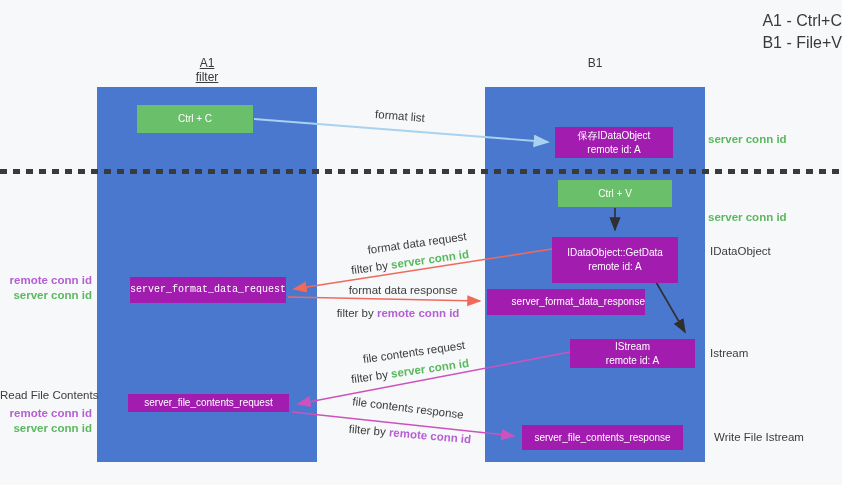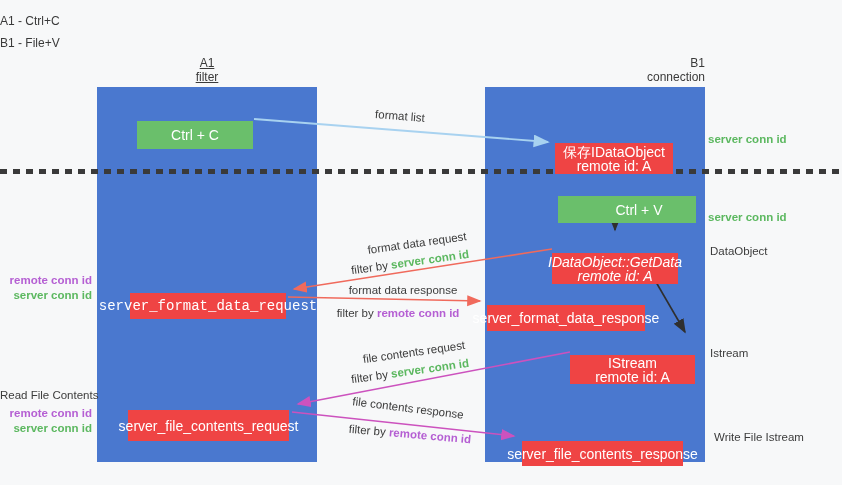--- a/index.html
+++ b/index.html
@@ -6,51 +6,51 @@
   body{
     width:842px;height:485px;overflow:hidden;
     background:#f7f8f9;
     font-family:"Liberation Sans","DejaVu Sans",sans-serif;
     color:#3c3c3c;
   }
   .stage{position:relative;width:842px;height:485px;}
 
   .title{
     position:absolute;left:0;top:10px;width:842px;
-    text-align:left;font-size:12px;line-height:22px;color:#3a3a3a;
+    text-align:right;font-size:16px;line-height:22px;color:#3a3a3a;
   }
 
   .col-header{
     position:absolute;top:56px;width:220px;text-align:center;
     font-size:12px;line-height:14px;color:#3a3a3a;
   }
   .col-header.left{left:97px;text-decoration:underline;}
-  .col-header.right{left:485px;text-align:right;}
+  .col-header.right{left:485px;}
 
   .column{
     position:absolute;top:87px;width:220px;height:375px;
     background:#4a78cf;
   }
   .column.left{left:97px;}
   .column.right{left:485px;}
 
   .dashed-divider{
     position:absolute;left:0;top:169px;width:842px;height:5px;
     background:repeating-linear-gradient(90deg,#3a3a3a 0 7px,transparent 7px 13px);
   }
 
   .arrows{position:absolute;left:0;top:0;pointer-events:none;}
 
   .node{
     position:absolute;display:flex;flex-direction:column;
     align-items:center;justify-content:center;
-    color:#ffffff;font-size:14px;line-height:14px;text-align:center;margin-top:16px;
+    color:#ffffff;font-size:10px;line-height:14px;text-align:center;
   }
   .node.green{background:#6abf6b;}
-  .node.orange{background:#ef4444;}
+  .node.orange{background:#a21caf;}
 
   .arrow-label{
     position:absolute;white-space:nowrap;font-size:11.5px;color:#3c3c3c;
     transform-origin:center center;
   }
   .arrow-label .green-id{color:#5cb860;font-weight:bold;}
   .arrow-label .purple-id{color:#b55fd3;font-weight:bold;}
 
   .side-label{position:absolute;white-space:nowrap;font-size:11.5px;color:#3c3c3c;}
   .side-label.green{color:#5cb860;font-weight:bold;}
@@ -71,21 +71,20 @@
     <div>A1 - Ctrl+C</div>
     <div>B1 - File+V</div>
   </div>
 
   <div class="col-header left">
     <div>A1</div>
     <div>filter</div>
   </div>
   <div class="col-header right">
     <div>B1</div>
-    <div>connection</div>
   </div>
 
   <div class="column left"></div>
   <div class="column right"></div>
 
   <svg class="arrows" width="842" height="485" viewBox="0 0 842 485">
     <defs>
       <marker id="m-blue" markerWidth="11" markerHeight="9" refX="8" refY="3.5" orient="auto">
         <path d="M0,0 L9,3.5 L0,7 Z" fill="#a8d2f0"></path>
       </marker>
@@ -112,43 +111,43 @@
 
   <div class="node green" style="left:137px;top:105px;width:116px;height:28px;">
     <div>Ctrl + C</div>
   </div>
 
   <div class="node orange" style="left:555px;top:127px;width:118px;height:31px;">
     <div>保存IDataObject</div>
     <div>remote id: A</div>
   </div>
 
-  <div class="node green" style="left:558px;top:180px;width:114px;height:27px;padding-left:24px;">
+  <div class="node green" style="left:558px;top:180px;width:114px;height:27px;">
     <div>Ctrl + V</div>
   </div>
 
-  <div class="node orange" style="left:552px;top:237px;width:126px;height:31px;font-style:italic;">
+  <div class="node orange" style="left:552px;top:237px;width:126px;height:46px;">
     <div>IDataObject::GetData</div>
     <div>remote id: A</div>
   </div>
 
   <div class="node orange" style="left:130px;top:277px;width:156px;height:26px;font-family:Liberation Mono, monospace;">
     <div>server_format_data_request</div>
   </div>
 
-  <div class="node orange" style="left:487px;top:289px;width:158px;height:26px;">
+  <div class="node orange" style="left:487px;top:289px;width:158px;height:26px;align-items:flex-end;">
     <div>server_format_data_response</div>
   </div>
 
   <div class="node orange" style="left:570px;top:339px;width:125px;height:29px;">
     <div>IStream</div>
     <div>remote id: A</div>
   </div>
 
-  <div class="node orange" style="left:128px;top:394px;width:161px;height:31px;">
+  <div class="node orange" style="left:128px;top:394px;width:161px;height:18px;">
     <div>server_file_contents_request</div>
   </div>
 
   <div class="node orange" style="left:522px;top:425px;width:161px;height:25px;">
     <div>server_file_contents_response</div>
   </div>
 
   <div class="arrow-label" style="left:400px;top:116px;transform:translate(-50%,-50%) rotate(4.5deg);">format list</div>
 
   <div class="arrow-label" style="left:417px;top:243px;transform:translate(-50%,-50%) rotate(-8deg);">format data request</div>
@@ -170,21 +169,21 @@
   </div>
 
   <div class="arrow-label" style="left:408px;top:408px;transform:translate(-50%,-50%) rotate(7deg);">file contents response</div>
   <div class="arrow-label" style="left:410px;top:434px;transform:translate(-50%,-50%) rotate(5deg);">
     <span>filter by</span>
     <span class="purple-id">remote conn id</span>
   </div>
 
   <div class="side-label green" style="left:708px;top:133px;">server conn id</div>
   <div class="side-label green" style="left:708px;top:211px;">server conn id</div>
-  <div class="side-label" style="left:710px;top:245px;">DataObject</div>
+  <div class="side-label" style="left:710px;top:245px;">IDataObject</div>
   <div class="side-label" style="left:710px;top:347px;">Istream</div>
   <div class="side-label" style="left:714px;top:431px;">Write File Istream</div>
 
   <div class="left-label purple" style="top:274px;">remote conn id</div>
   <div class="left-label green" style="top:289px;">server conn id</div>
   <div class="left-label" style="top:389px;">Read File Contents</div>
   <div class="left-label purple" style="top:407px;">remote conn id</div>
   <div class="left-label green" style="top:422px;">server conn id</div>
 
 </div>

